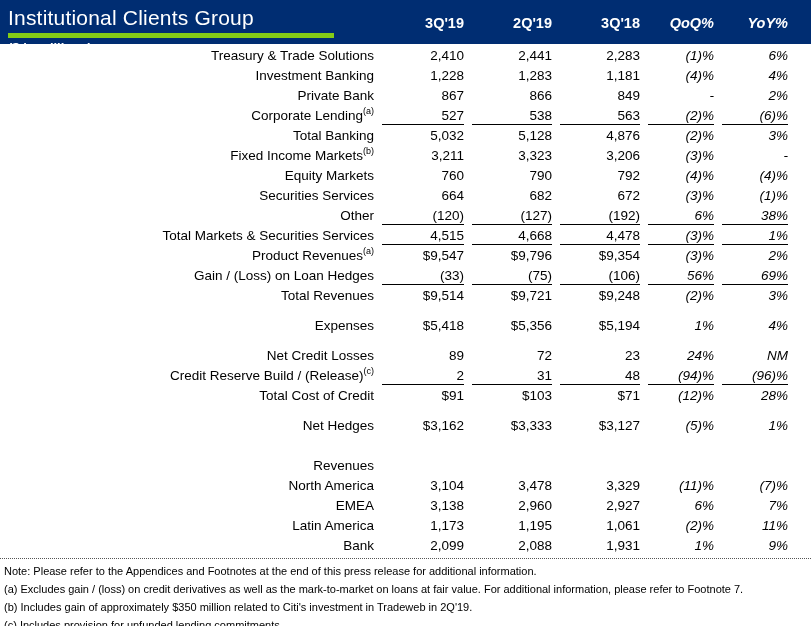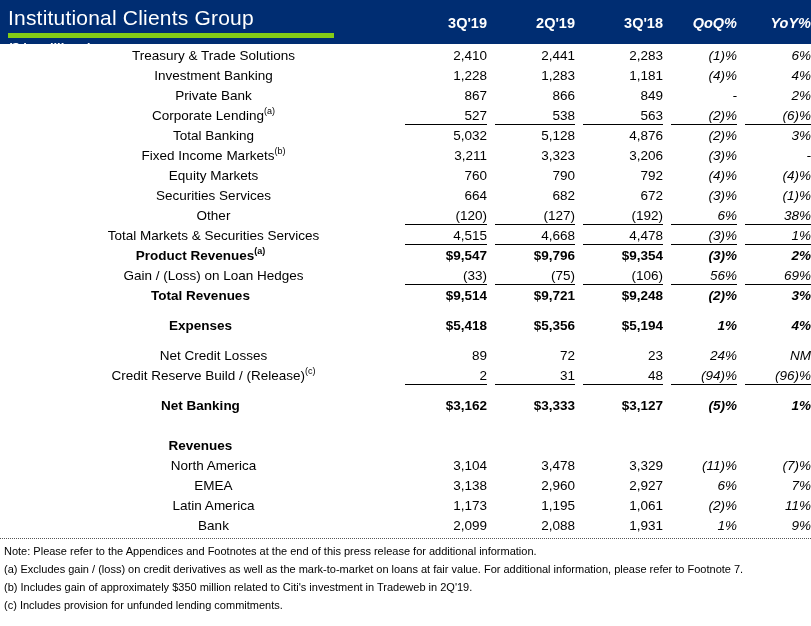--- a/index.html
+++ b/index.html
@@ -23,30 +23,30 @@
   }
   .subtitle{font-weight:bold;font-size:13px;padding-top:2px;}
   .col-headers{display:flex;align-items:center;font-weight:bold;font-size:14.5px;}
 
   
   .cell{text-align:right;box-sizing:border-box;white-space:nowrap;}
   .c0{width:82px;margin-left:8px;}
   .c1{width:80px;margin-left:8px;text-align:right;}
   .c2{width:80px;margin-left:8px;}
   .c3{width:66px;margin-left:8px;}
-  .c4{width:66px;margin-left:8px;margin-right:0;}
+  .c4{width:66px;margin-left:8px;margin-right:23px;}
   .c3,.c4{font-style:italic;}
 
   
   .tbody{padding-top:2px;}
   .row{display:flex;height:20px;font-size:13.5px;}
   .row .cell{height:19px;line-height:19px;border-bottom:1px solid transparent;}
-  .row .label{flex:1;text-align:center;}
+  .row .label{flex:1;text-align:right;}
   .row.u .vcell{border-bottom-color:#000;}
-  .row.b{font-weight:bold;}
+  .row.b{font-weight:normal;}
   .ind0{padding-left:4px;}
   .ind1{padding-left:30px;}
   .ind2{padding-left:30px;}
   sup{font-size:9px;line-height:0;vertical-align:6px;letter-spacing:0;}
   .spacer{height:10px;}
   .spacer.tall{height:20px;}
 
   
   .footnotes{
     border-top:1px dotted #555;margin-top:2px;
@@ -197,23 +197,31 @@
         <div class="cell vcell c4">NM</div>
       </div>
       <div class="row u">
         <div class="cell label ind1">Credit Reserve Build / (Release)<sup>(c)</sup></div>
         <div class="cell vcell c0">2</div>
         <div class="cell vcell c1">31</div>
         <div class="cell vcell c2">48</div>
         <div class="cell vcell c3">(94)%</div>
         <div class="cell vcell c4">(96)%</div>
       </div>
+      <div class="row b">
+        <div class="cell label ind0">Total Cost of Credit</div>
+        <div class="cell vcell c0">$91</div>
+        <div class="cell vcell c1">$103</div>
+        <div class="cell vcell c2">$71</div>
+        <div class="cell vcell c3">(12)%</div>
+        <div class="cell vcell c4">28%</div>
+      </div>
       <div class="spacer"></div>
       <div class="row b">
-        <div class="cell label ind0">Net Banking</div>
+        <div class="cell label ind0">Net Hedges</div>
         <div class="cell vcell c0">$3,162</div>
         <div class="cell vcell c1">$3,333</div>
         <div class="cell vcell c2">$3,127</div>
         <div class="cell vcell c3">(5)%</div>
         <div class="cell vcell c4">1%</div>
       </div>
       <div class="spacer tall"></div>
       <div class="row b">
         <div class="cell label ind0">Revenues</div>
         <div class="cell vcell c0"></div>

